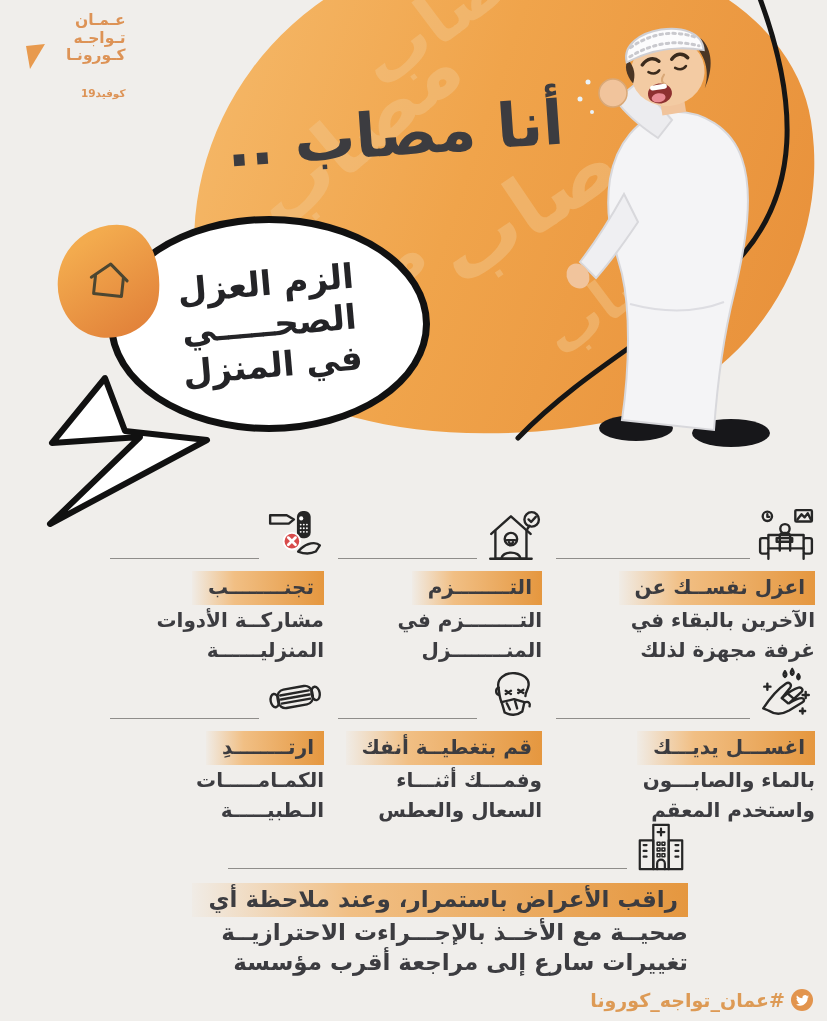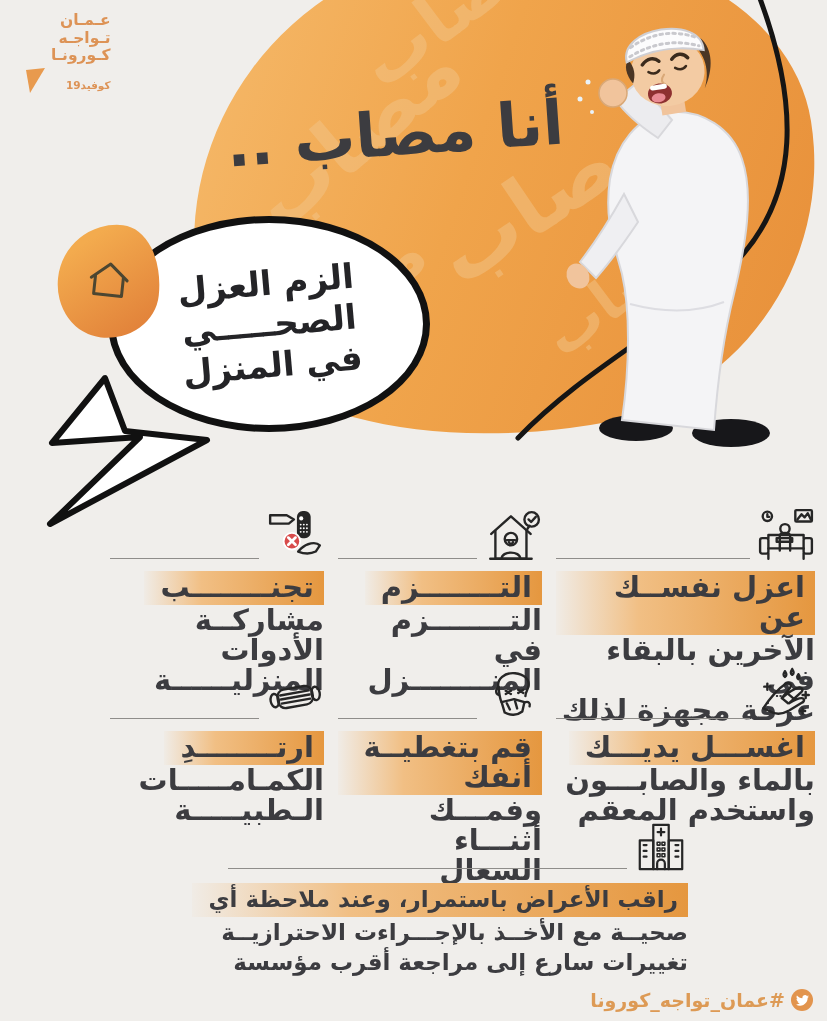--- a/index.html
+++ b/index.html
@@ -35,33 +35,33 @@
              background:linear-gradient(140deg,#f3ab4e 20%,#e07e38 95%);
              border-radius:58% 42% 52% 48% / 52% 58% 42% 48%;
              transform:rotate(6deg);display:flex;align-items:center;justify-content:center;}
 
   
   .tips{position:absolute;top:503px;right:12px;width:719px;direction:rtl;
         display:grid;grid-template-columns:273px 218px 228px;grid-auto-rows:160px;}
   .tip{padding-left:14px;box-sizing:border-box;}
   .tip-head{display:flex;align-items:flex-end;gap:7px;height:62px;margin-bottom:6px;}
   .rule{flex:1;height:0;border-bottom:1.6px solid #8f8d8a;margin-bottom:6px;}
-  .tip p{margin:0;text-align:right;font-size:29px;font-weight:bold;color:#3c3c40;line-height:30px;}
+  .tip p{margin:0;text-align:right;font-size:20px;font-weight:bold;color:#3c3c40;line-height:30px;}
   .hl{display:inline-block;padding:1px 10px 3px 16px;
       background:linear-gradient(to left,#e5973f 0%,#f1bf84 68%,rgba(241,191,132,0.05) 100%);}
 
   
   .final{position:absolute;top:819px;left:148px;width:540px;direction:rtl;}
   .final .tip-head{height:56px;padding-left:80px;margin-bottom:8px;}
   .final p{margin:0;text-align:right;font-size:23px;font-weight:bold;color:#3c3c40;line-height:30px;}
 
   
-  .logo{position:absolute;left:26px;top:12px;display:flex;gap:5px;align-items:flex-end;}
+  .logo{position:absolute;left:26px;top:12px;display:flex;gap:20px;align-items:center;}
   .logo-text{direction:rtl;text-align:right;color:#dd9356;font-weight:bold;font-size:15.5px;line-height:17.5px;}
-  .logo-sub{font-size:10.5px;margin-top:12px;}
+  .logo-sub{font-size:10.5px;margin-top:20px;}
   .footer{position:absolute;right:14px;bottom:10px;display:flex;direction:rtl;align-items:center;gap:6px;}
   .footer-tag{color:#dd9a55;font-size:19px;font-weight:bold;}
   .tw-badge{width:22px;height:22px;border-radius:50%;background:#e2944d;display:flex;align-items:center;justify-content:center;}
 
   svg{display:block;}
 </style>
 </head>
 <body>
 
 <div class="canvas">

